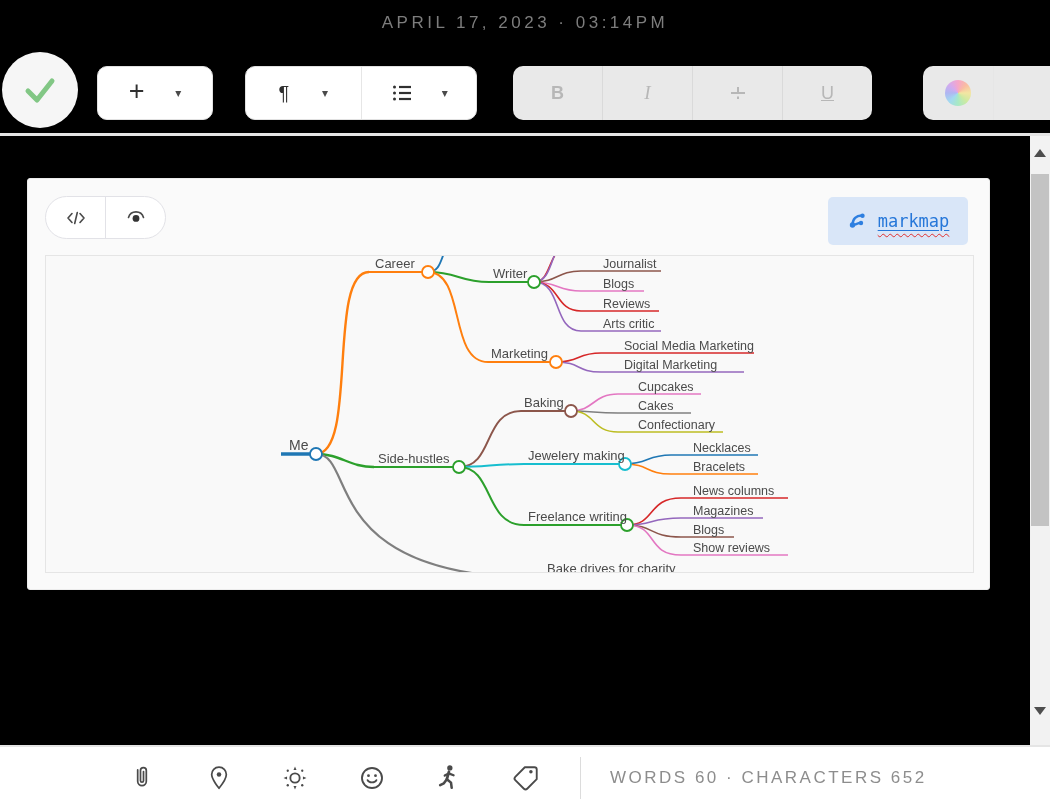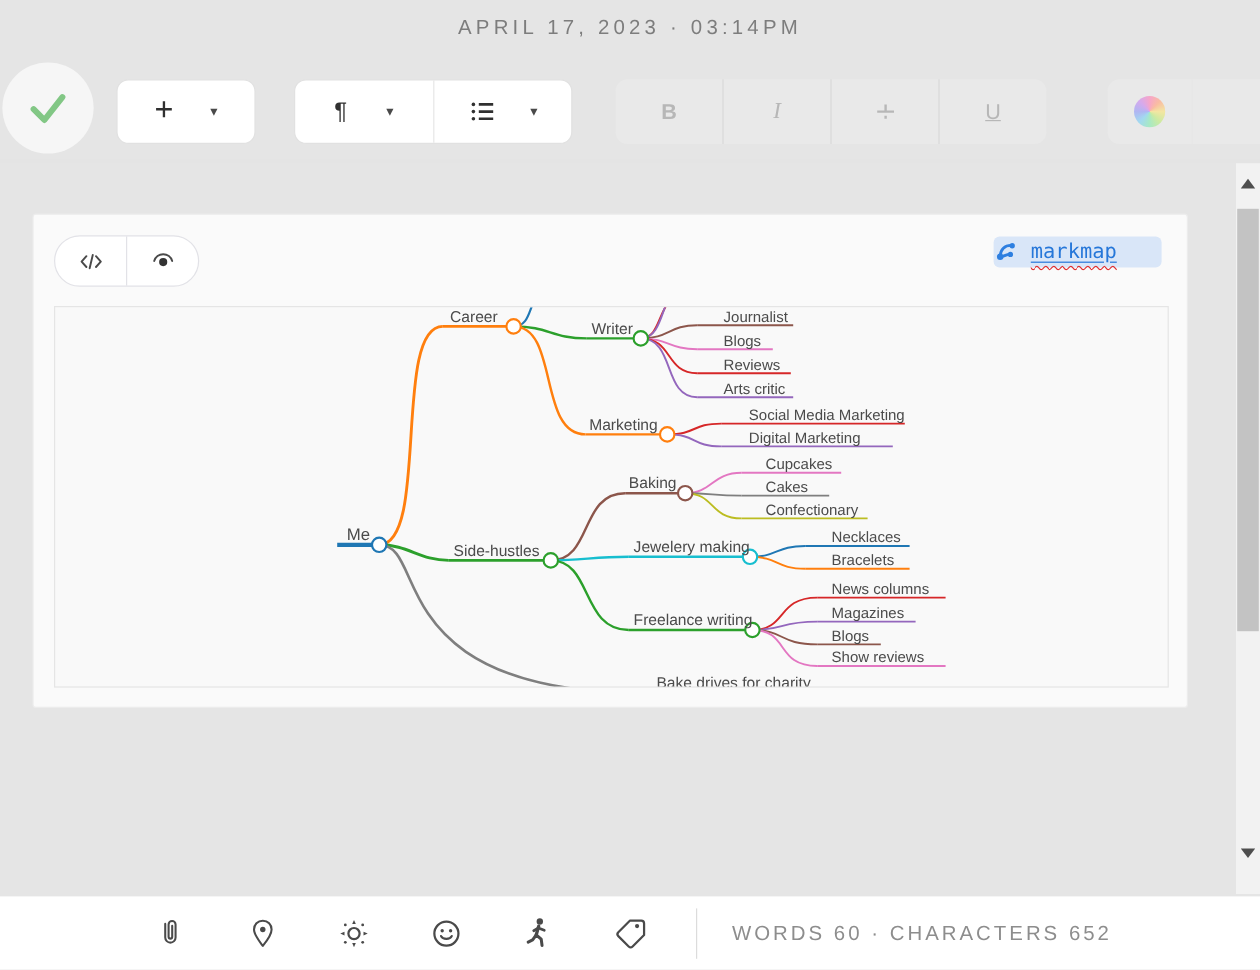--- a/index.html
+++ b/index.html
@@ -1,19 +1,19 @@
 <!DOCTYPE html>
 <html><head>
 <meta charset="utf-8">
 <style>
   * { margin:0; padding:0; box-sizing:border-box; }
   html,body { background:#fff; }
   .page {
     position:relative; width:1050px; height:808px; overflow:hidden;
-    background:#e5e5e5; font-family:"Liberation Sans", sans-serif;
+    background:#000000; font-family:"Liberation Sans", sans-serif;
   }
   
   .date-line {
     position:absolute; top:13px; left:0; width:100%; text-align:center;
     font-size:17px; letter-spacing:3.5px; color:#7d7d7d; font-weight:500;
   }
   
   .check-btn {
     position:absolute; left:2px; top:52px; width:76px; height:76px;
     border-radius:50%; background:#f6f6f6;
@@ -47,23 +47,23 @@
     position:absolute; left:27px; top:178px; width:963px; height:412px;
     background:#fafafa; border:1px solid #ececec; border-radius:3px;
   }
   .view-toggle {
     position:absolute; left:17px; top:17px; width:121px; height:43px;
     background:#fff; border:1px solid #e2e2e7; border-radius:22px; display:flex;
   }
   .vt-cell { flex:1; display:flex; align-items:center; justify-content:center; }
   .vt-div { width:1px; background:#e2e2e7; }
   .mm-badge {
-    position:absolute; left:800px; top:18px; width:140px; height:26px;
+    position:absolute; left:800px; top:18px; width:140px; height:48px;
     background:#d9e6f8; border-radius:5px;
-    display:flex; align-items:center; gap:9px;
+    display:flex; align-items:center; justify-content:center; gap:9px;
   }
   .mm-text {
     font-family:"DejaVu Sans Mono", monospace; font-size:17px; color:#2677d9;
     text-decoration:underline; text-underline-offset:3px;
   }
   .mm-squiggle { text-decoration:underline wavy #e03030; text-underline-offset:6px; text-decoration-thickness:1px; }
   .map-box {
     position:absolute; left:17px; top:76px; width:929px; height:318px;
     background:#f9f9f9; border:1px solid #e5e5e5; overflow:hidden;
   }

